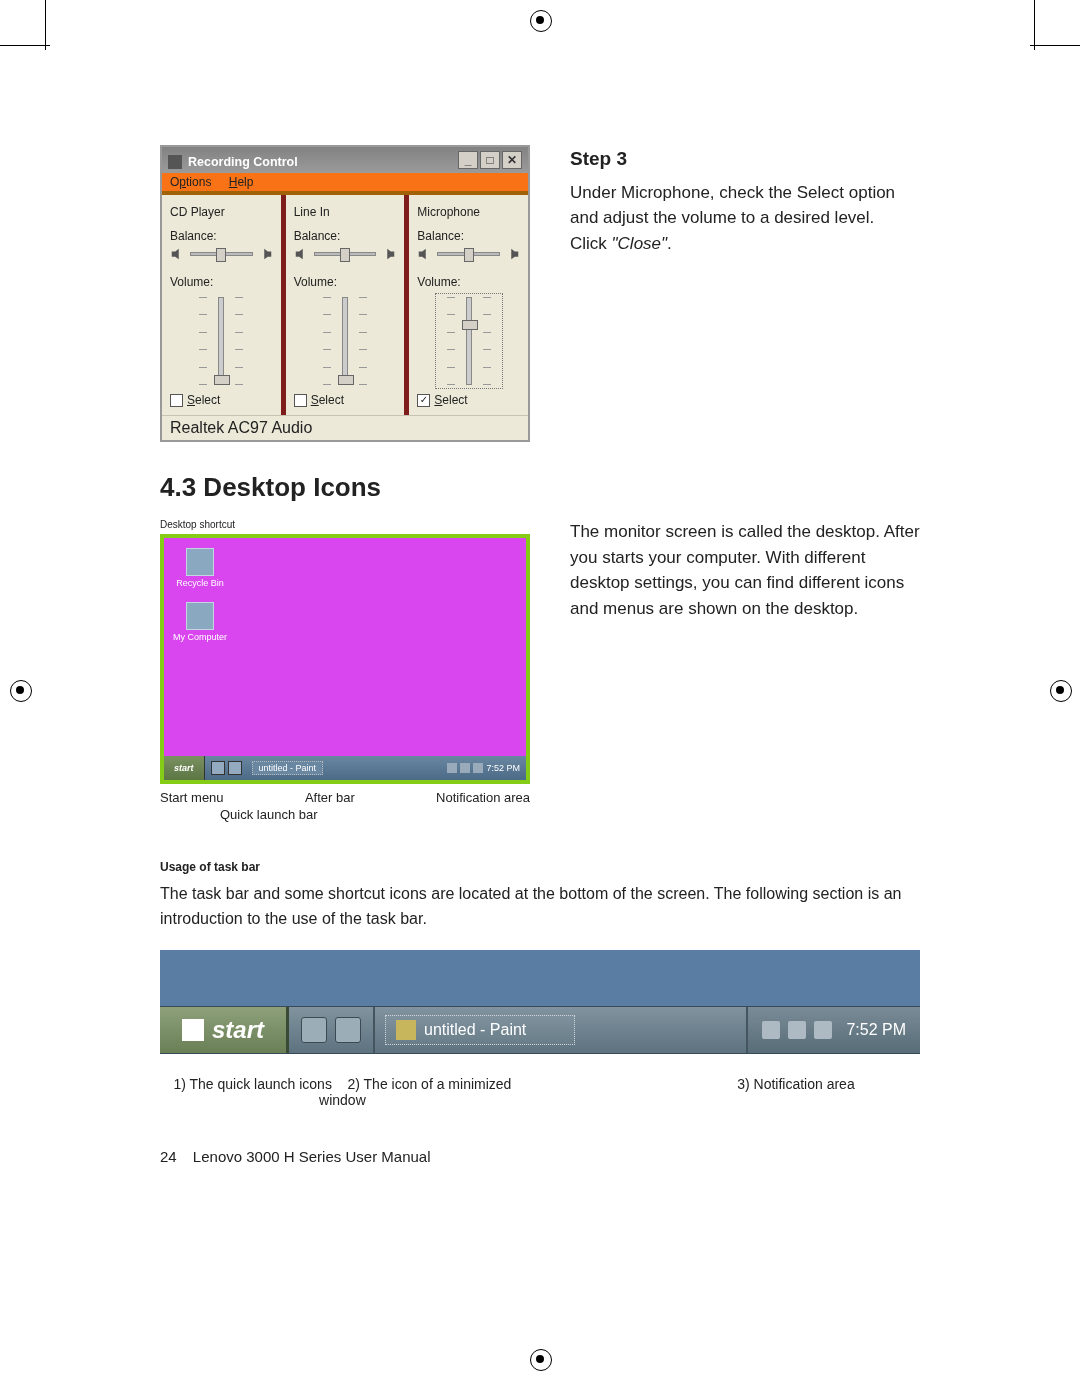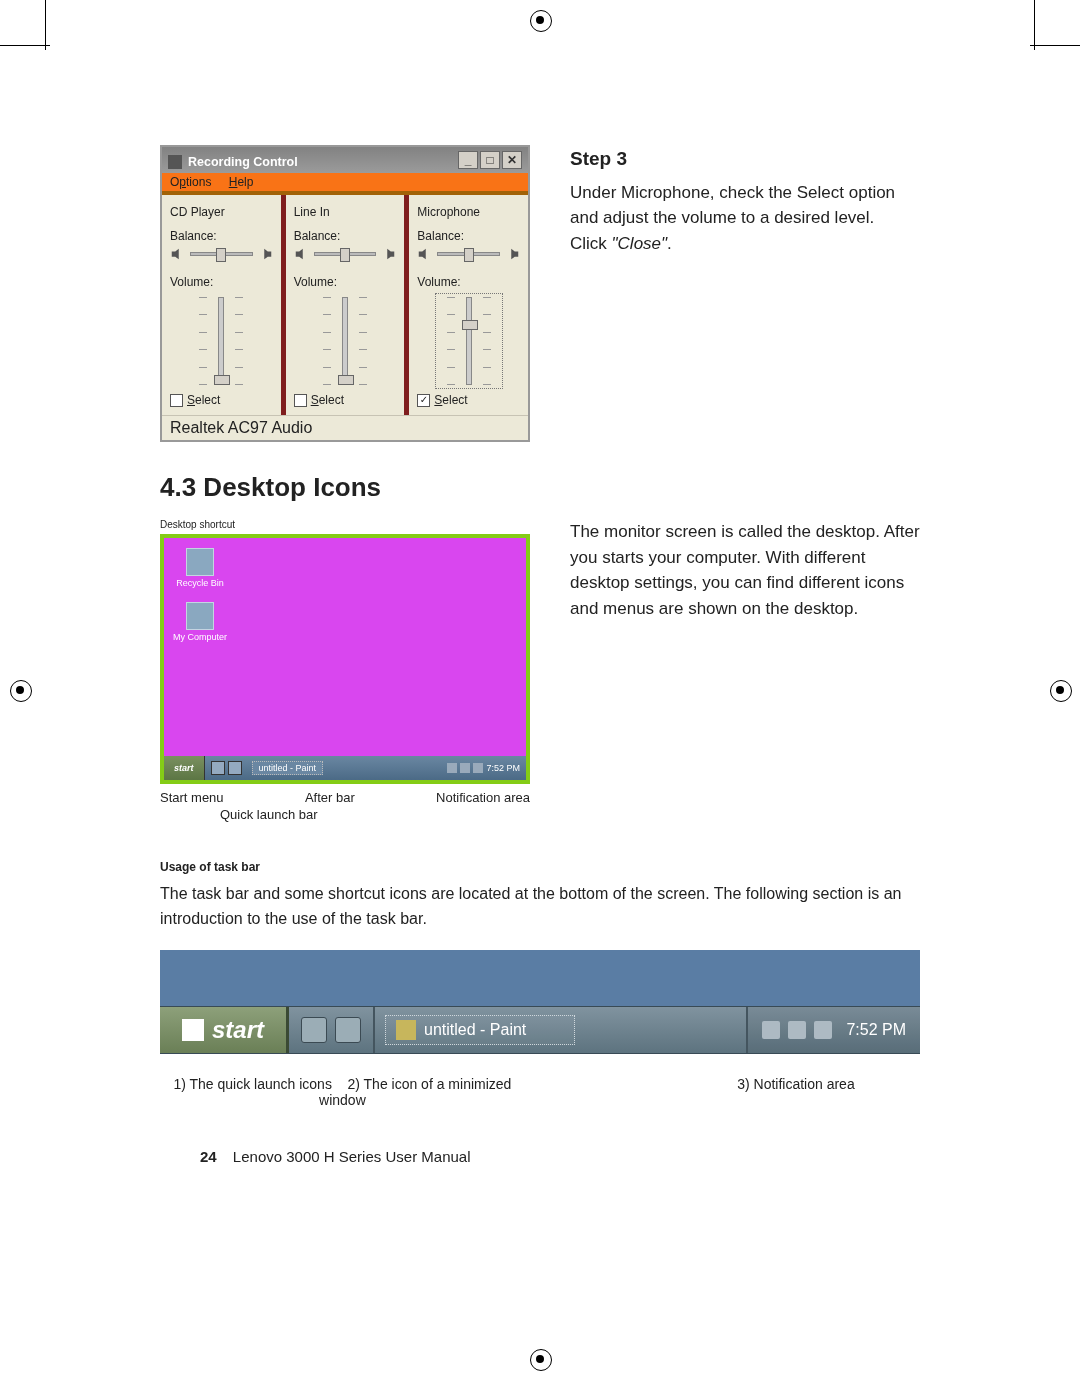--- a/index.html
+++ b/index.html
@@ -217,21 +217,21 @@
   .bot-callouts{
     display:flex; font-size:14px; margin-top:22px;
   }
   .bot-callouts .c1{flex:0 0 48%; text-align:center;}
   .bot-callouts .c2{flex:0 0 24%;}
   .bot-callouts .c3{flex:1; text-align:left; padding-left:30px;}
 
   .footer{
     margin-top:40px; font-size:15px;
   }
-  .footer .pg{font-weight:bold; margin-right:12px;margin-left:40px;}
+  .footer .pg{font-weight:normal; margin-right:12px;}
 
   
   .reg { position:absolute; width:20px; height:20px;}
   .reg::before,.reg::after{content:"";position:absolute;background:#000;}
   .reg.tc{top:10px;left:50%;transform:translateX(-50%);}
   .reg.bc{bottom:10px;left:50%;transform:translateX(-50%);}
   .reg.tc::before,.reg.bc::before{width:20px;height:20px;border:1px solid #000;border-radius:50%;background:none;}
   .reg.tc::after,.reg.bc::after{width:8px;height:8px;background:#000;border-radius:50%;top:6px;left:6px;}
   .reg.ml{top:50%;left:10px;transform:translateY(-50%);}
   .reg.mr{top:50%;right:10px;transform:translateY(-50%);}

